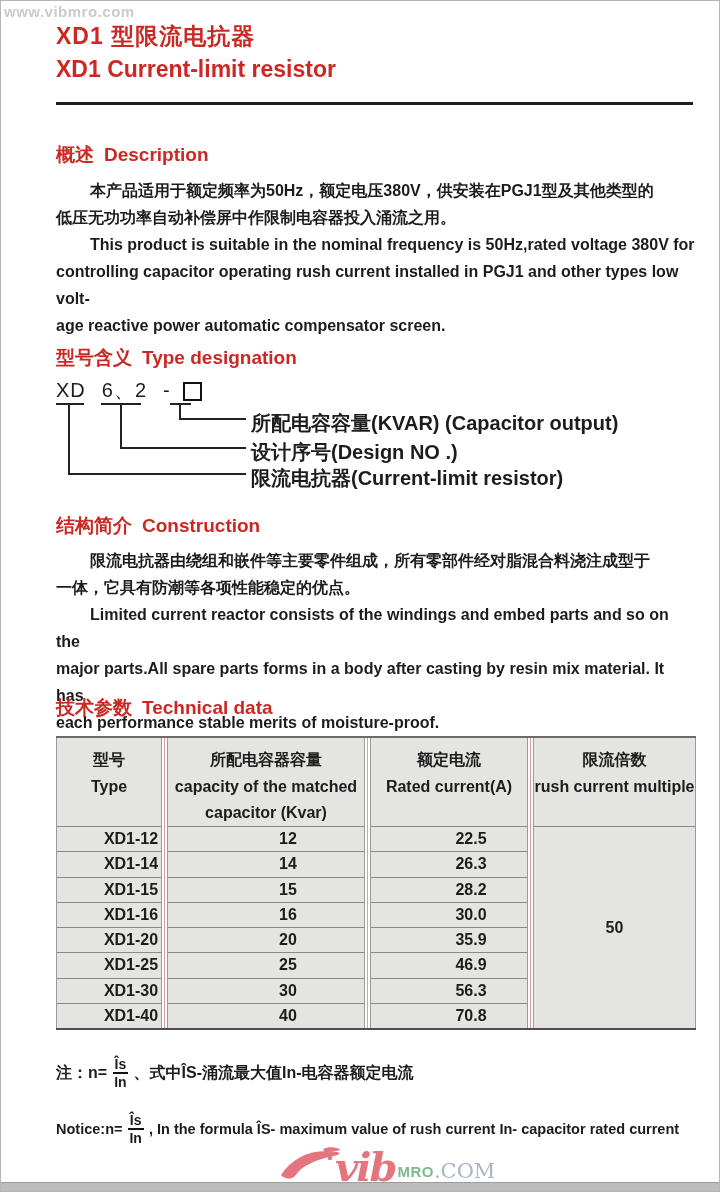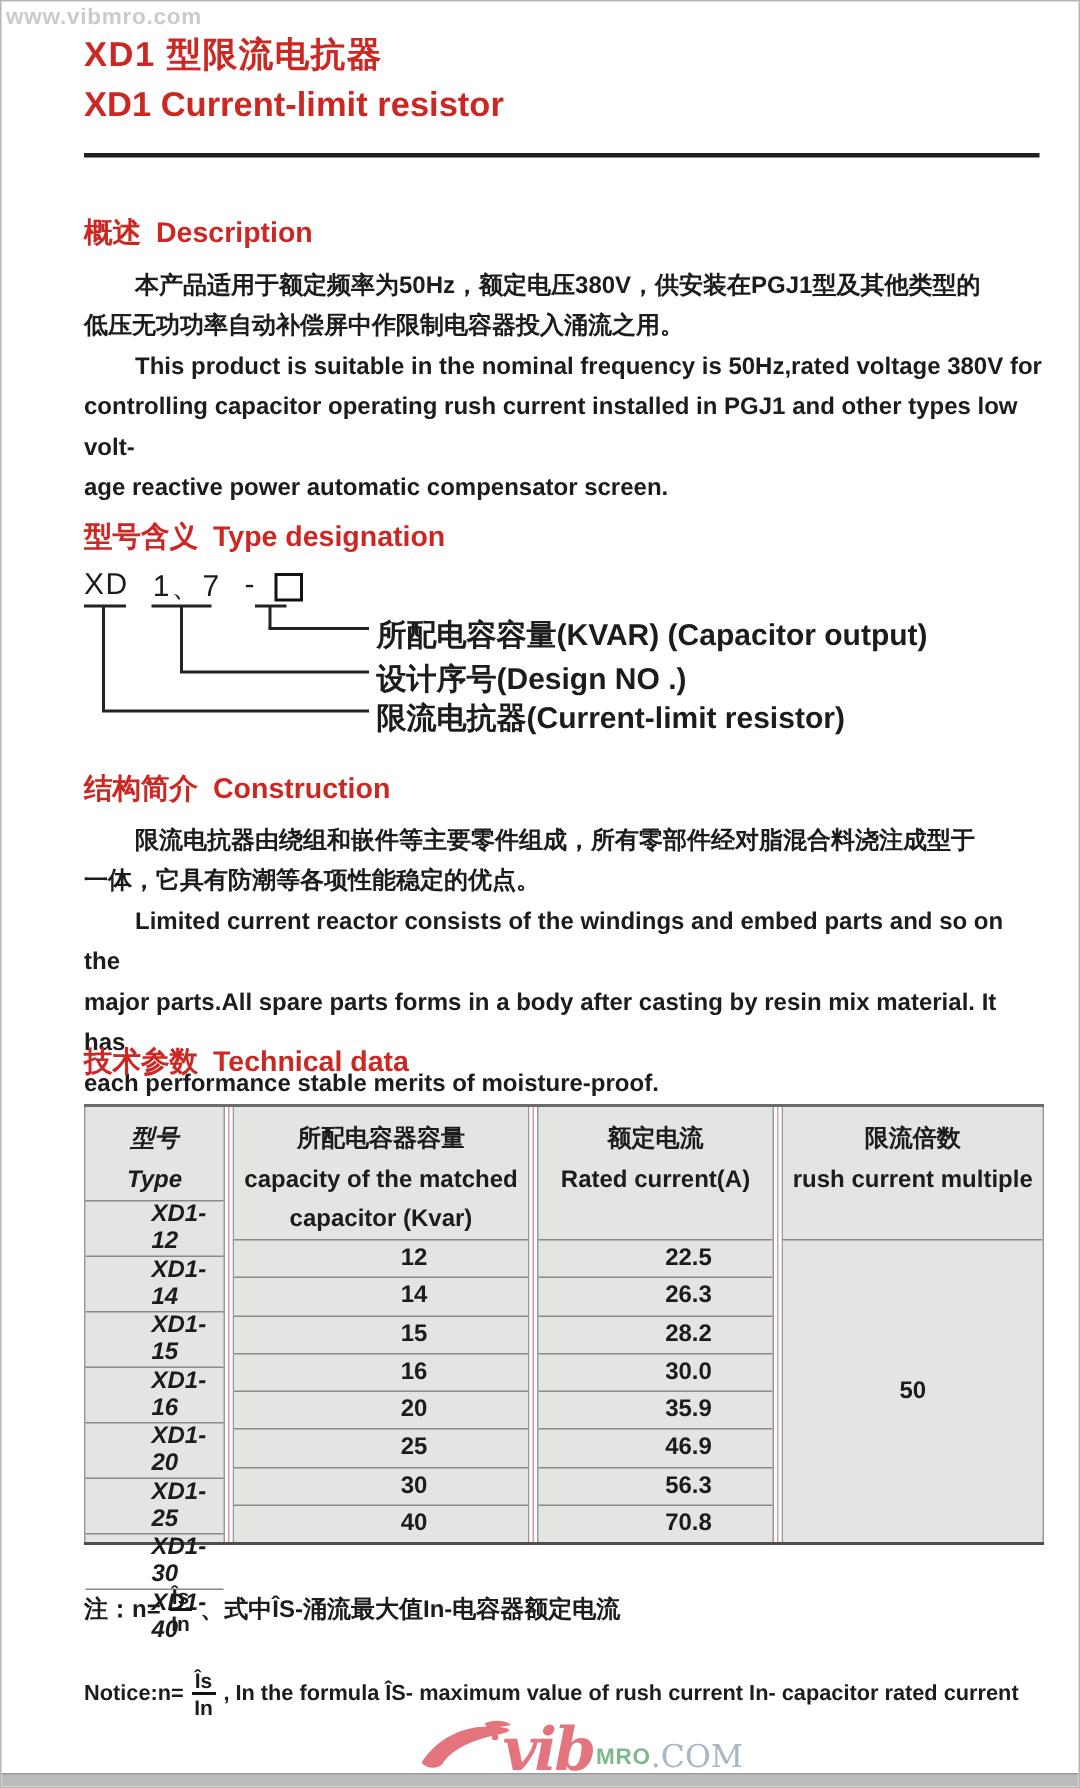--- a/index.html
+++ b/index.html
@@ -42,21 +42,21 @@
   .dtable{
     position:absolute;left:55px;top:735px;width:640px;height:294px;
     display:flex;box-sizing:border-box;
     border-top:2px solid #6b6b6b;border-bottom:2px solid #4e4e4e;
   }
   .col{
     background:#e4e4e2;height:100%;box-sizing:border-box;
     border-left:1px solid #9a9a9a;border-right:1px solid #9a9a9a;
     display:flex;flex-direction:column;
   }
-  .c1{width:94px;font-style:italic;} .c2{width:198px;} .c3{width:158px;justify-content:flex-end;} .c4{flex:1;}
+  .c1{width:106px;} .c2{width:198px;} .c3{width:158px;justify-content:flex-end;} .c4{flex:1;}
   .gut{width:5px;position:relative;background:#fff;}
   .gut::after{content:"";position:absolute;left:2px;top:0;bottom:0;width:1px;background:#e09a9a;}
   .th{
     height:89px;box-sizing:border-box;border-bottom:1px solid #8a8a8a;
     text-align:center;font-weight:bold;font-size:16px;line-height:26.5px;padding-top:9px;
   }
   .td{
     flex:1;display:flex;align-items:center;justify-content:center;
     font-size:16px;font-weight:bold;border-bottom:1px solid #8a8a8a;box-sizing:border-box;padding-left:44px;
   }
@@ -105,21 +105,21 @@
     <div>controlling capacitor operating rush current installed in PGJ1 and other types low volt-</div>
     <div>age reactive power automatic compensator screen.</div>
   </div>
 
   <div class="sec" style="top:344px">
     <span>型号含义</span><span class="sec-en">Type designation</span>
   </div>
 
   <div class="code">
     <span class="cp">XD</span>
-    <span class="cp">1、7</span>
+    <span class="cp">6、2</span>
     <span class="cp dash">-</span>
     <span class="box"></span>
   </div>
 
   <div class="tick" style="left:55px;width:28px"></div>
   <div class="tick" style="left:100px;width:40px"></div>
   <div class="tick" style="left:169px;width:21px"></div>
   <div class="vline" style="left:67px;height:70px"></div>
   <div class="vline" style="left:119px;height:44px"></div>
   <div class="vline" style="left:178px;height:15px"></div>

